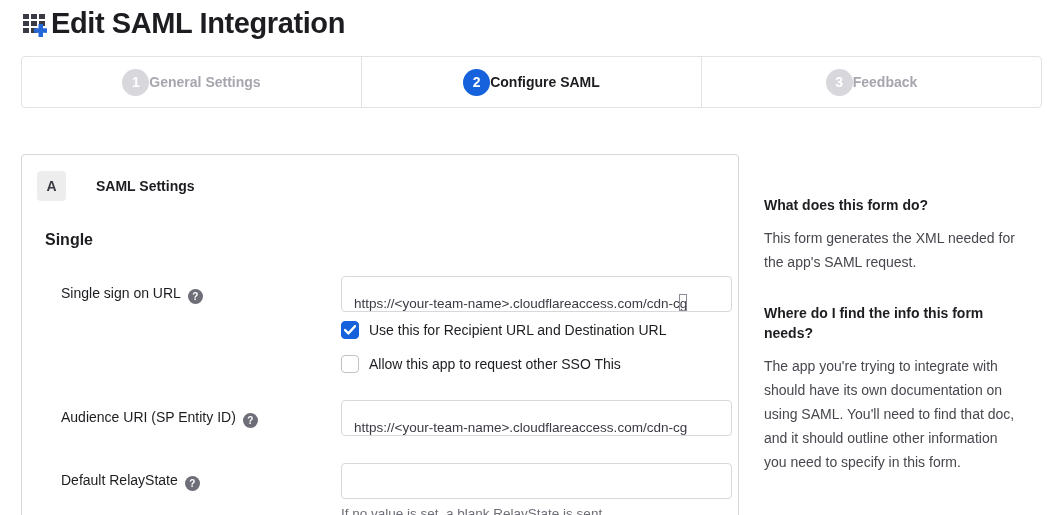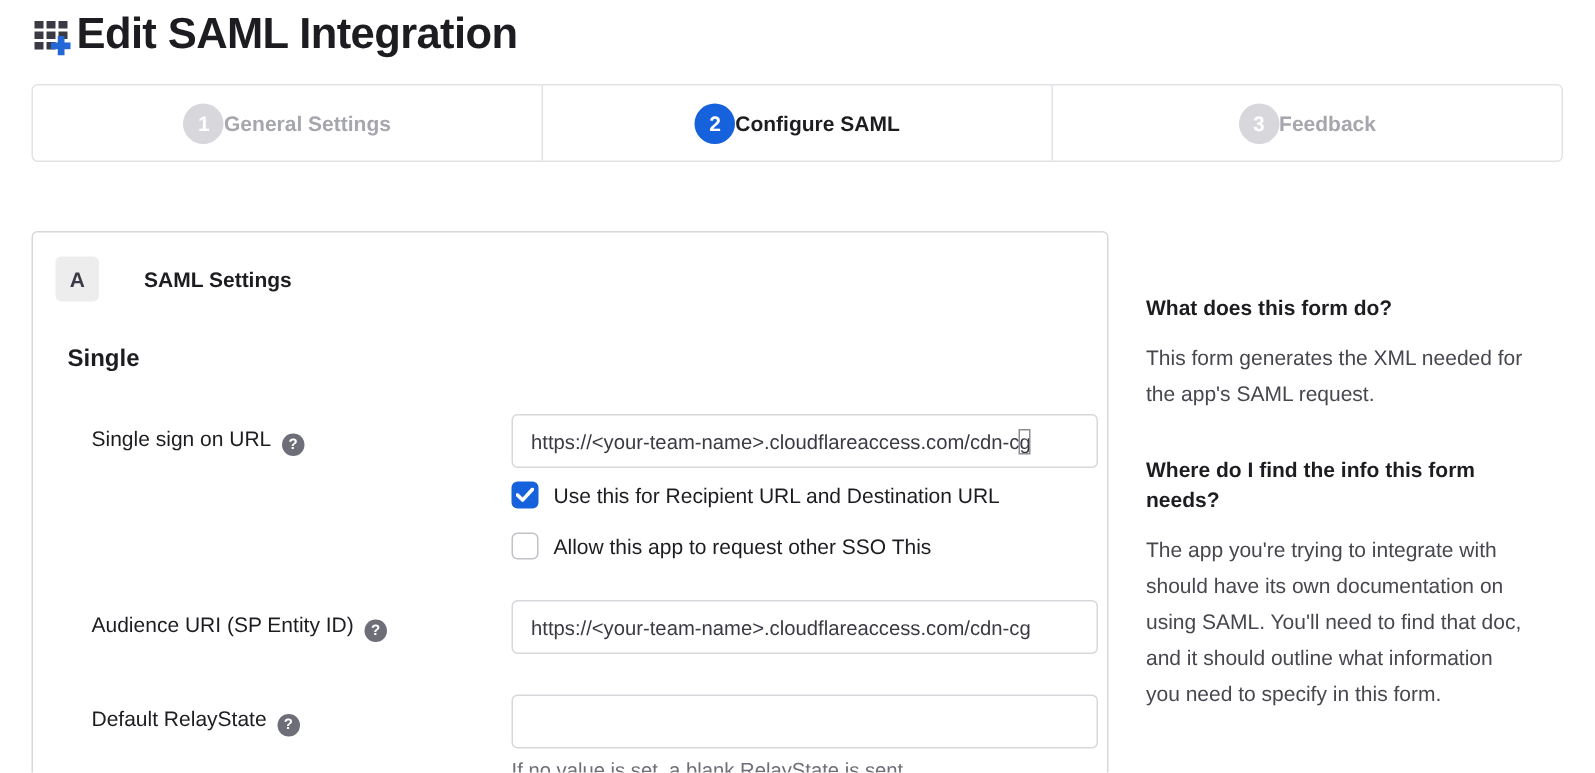--- a/index.html
+++ b/index.html
@@ -61,21 +61,21 @@
   .field-label { font-size:14px; color:#1d1d21; }
   .help-icon {
     display:inline-flex; width:15px; height:15px; border-radius:50%;
     background:#6e6e78; color:#fff; font-size:10px; font-weight:700;
     align-items:center; justify-content:center; vertical-align:-2px; margin-left:7px;
     cursor:default;
   }
   .control-col { width:391px; flex:0 0 auto; }
   .text-input {
     width:391px; height:36px; border:1px solid #d7d7dc; border-radius:4px;
-    padding:0 12px; display:flex; align-items:center;
+    padding:0 12px; display:flex; align-items:flex-end;
     font-size:13.5px; color:#3a3a44; background:#fff;
     white-space:nowrap; overflow:hidden;
   }
   .caret-box {
     display:inline-block; width:8px; height:17px; margin-left:-8px;
     border:1px solid #8c8c96; flex:0 0 auto;
   }
   .checkbox-row { display:flex; align-items:center; margin-top:9px; }
   .checkbox-row + .checkbox-row { margin-top:16px; }
   .checkbox {
@@ -198,17 +198,17 @@
           <div class="helper-text">If no value is set, a blank RelayState is sent</div>
         </div>
       </div>
 
     </div>
 
     <div class="sidebar">
       <h4>What does this form do?</h4>
       <p>This form generates the XML needed for the app's SAML request.</p>
       <h4 class="q2">Where do I find the info this form needs?</h4>
-      <p>The app you're trying to integrate with should have its own documentation on using SAML. You'll need to find that doc, and it should outline what information you need to specify in this form.</p>
+      <p>The app you're trying to integrate with should have its own documentation on using SAML. You'll need to find that doc, and it should outline other information you need to specify in this form.</p>
     </div>
 
   </div>
 </div>
 
 </body></html>

